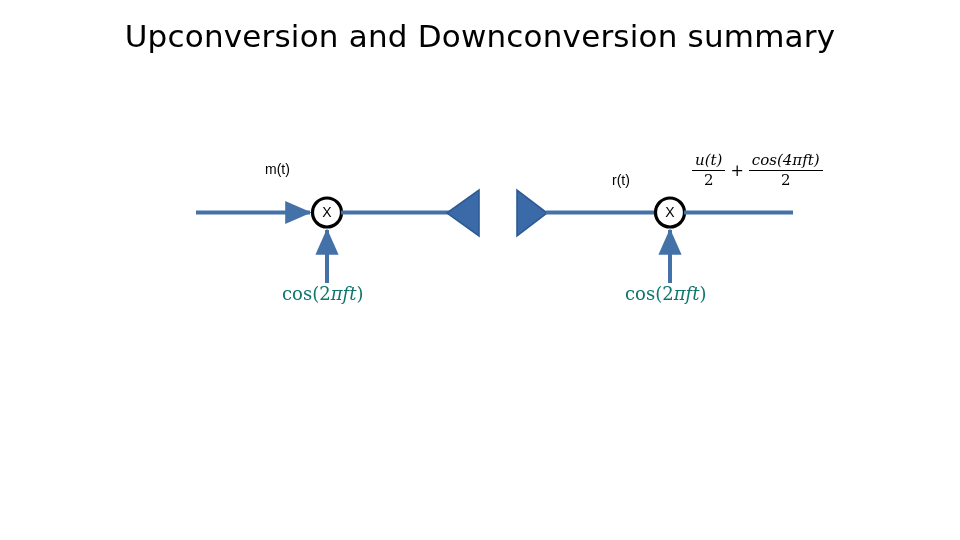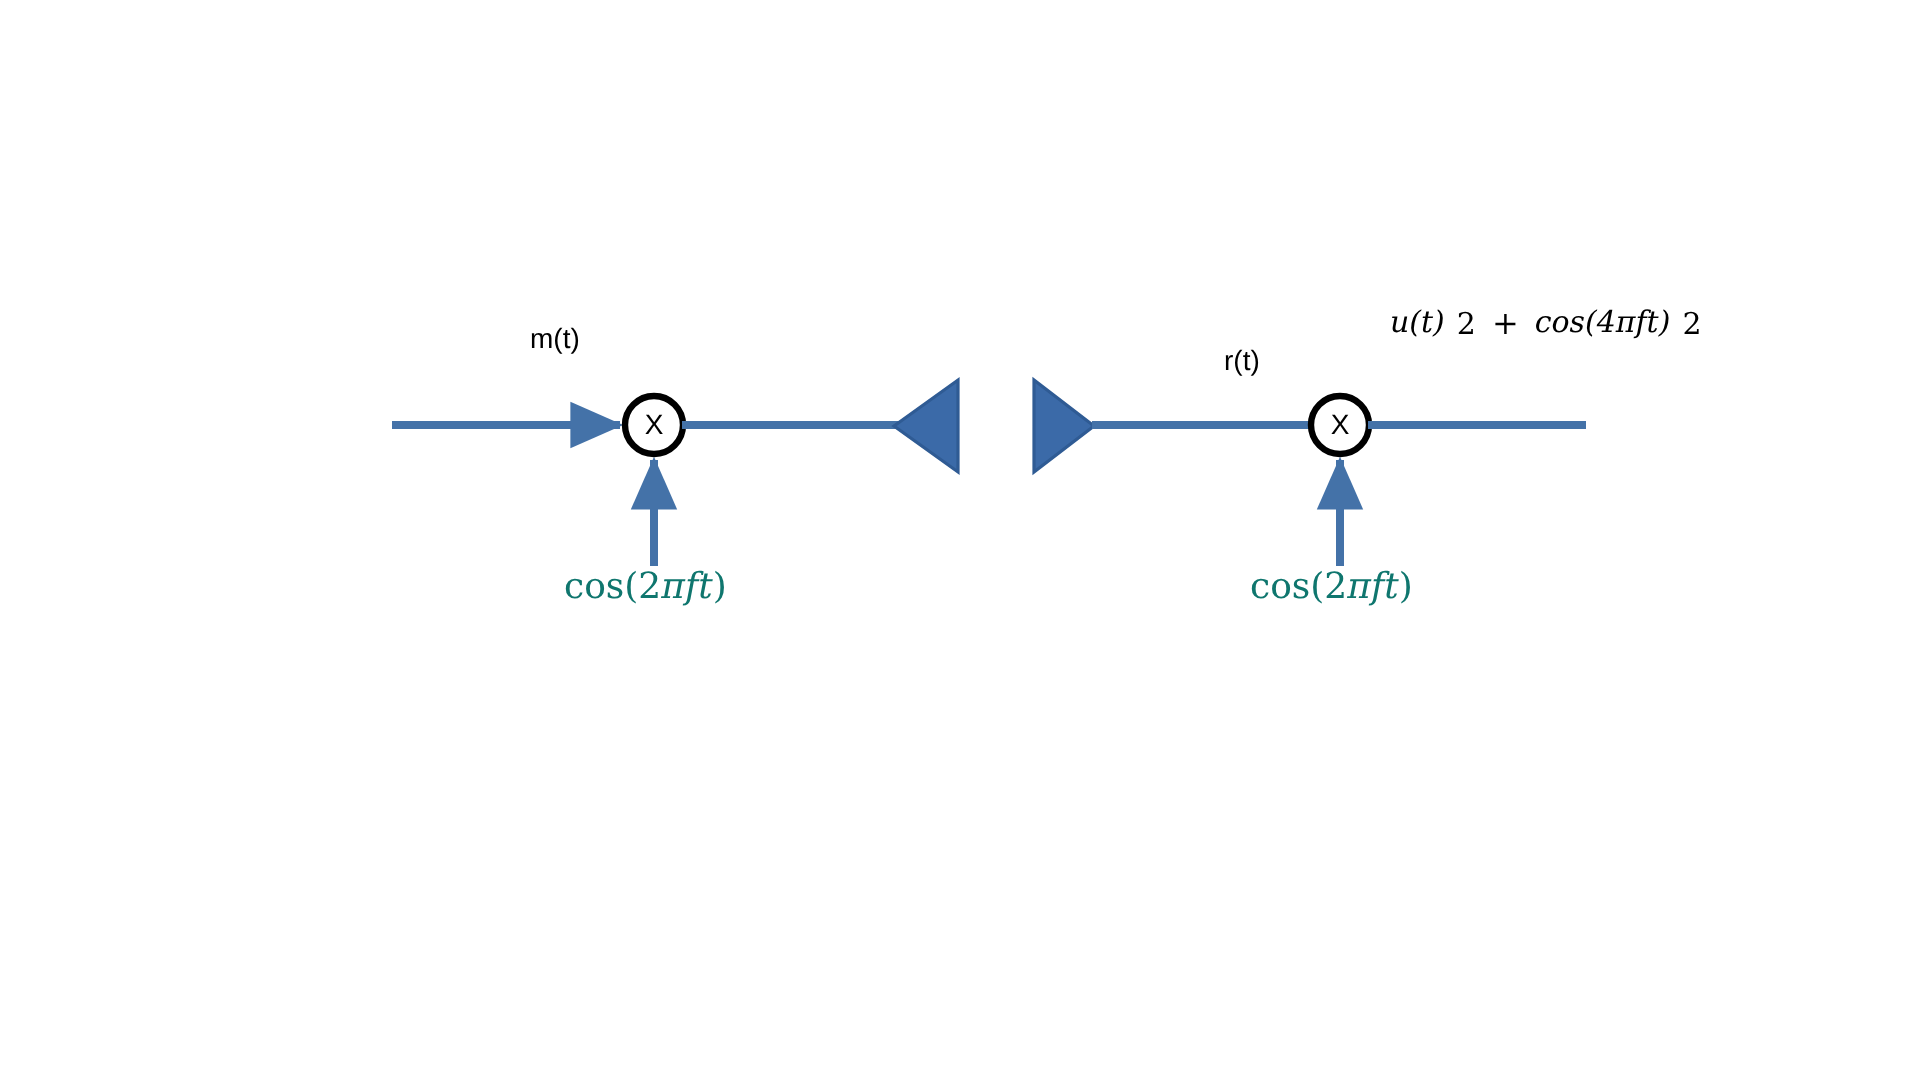--- a/index.html
+++ b/index.html
@@ -75,21 +75,21 @@
     position: absolute;
     display: inline-flex;
     align-items: center;
     font-family: "DejaVu Serif", "Liberation Serif", serif;
     font-size: 15px;
     color: #000000;
     white-space: nowrap;
   }
   .frac {
     display: inline-flex;
-    flex-direction: row;
+    flex-direction: column;
     align-items: center;
     line-height: 1.12;
     margin: 0 2px;
   }
   .frac .num {
     padding: 0 3px 1px 3px;
     font-style: italic;
   }
   .frac .bar {
     width: 100%;
@@ -102,20 +102,21 @@
   .plus {
     margin: 0 3px;
     font-size: 16px;
   }
 </style>
 </head>
 <body>
 
 <div id="slide">
 
+  <div id="slide-title">Upconversion and Downconversion summary</div>
 
   <div id="diagram">
 
     <svg width="960" height="540" viewBox="0 0 960 540">
       <defs>
         <marker id="arrow-right" markerWidth="7" markerHeight="7" refX="6.2" refY="3.5" orient="auto" markerUnits="strokeWidth">
           <path d="M0,0.6 L6.6,3.5 L0,6.4 z" fill="#4472A8"></path>
         </marker>
         <marker id="arrow-up" markerWidth="7" markerHeight="7" refX="6.2" refY="3.5" orient="auto" markerUnits="strokeWidth">
           <path d="M0,0.6 L6.6,3.5 L0,6.4 z" fill="#4472A8"></path>

